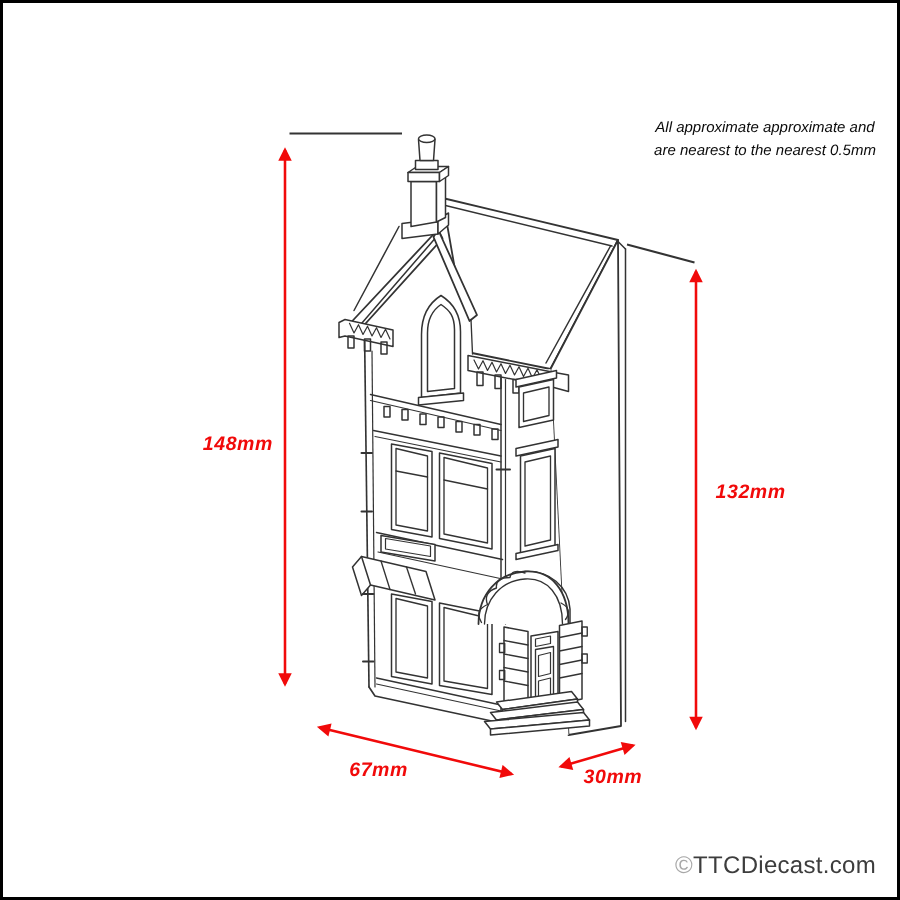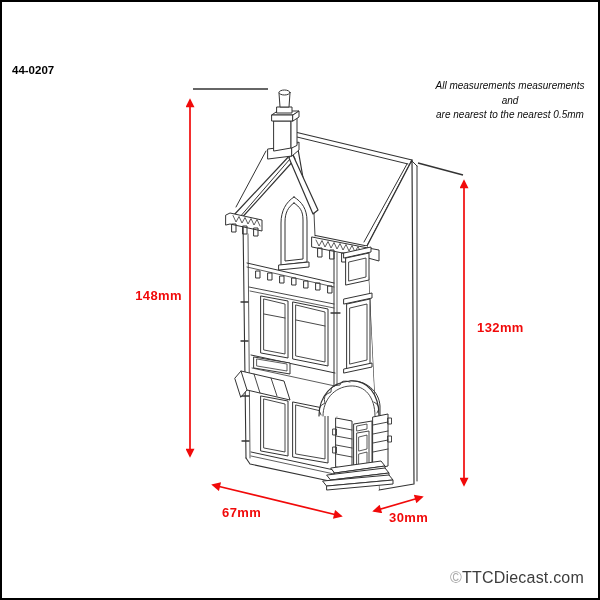--- a/index.html
+++ b/index.html
@@ -12,39 +12,38 @@
   }
   html,body{margin:0;padding:0;}
   body{
     width:600px;height:600px;position:relative;background:var(--background);
     font-family:"Liberation Sans", sans-serif;overflow:hidden;
   }
   .frame{position:absolute;inset:0;border:2px solid var(--frame);box-sizing:border-box;pointer-events:none;}
   .scene{position:absolute;left:0;top:0;width:600px;height:600px;}
   .header{position:absolute;left:12px;top:63px;font-size:11.5px;font-weight:bold;color:#000;line-height:15px;white-space:nowrap;}
   .note{position:absolute;left:430px;top:79px;width:160px;text-align:center;font-style:italic;font-size:10px;line-height:14.5px;color:#0a0a0a;}
-  .dim-label{position:absolute;color:var(--dimension);font-weight:bold;font-size:13px;letter-spacing:.4px;white-space:nowrap;}
+  .dim-label{position:absolute;color:var(--dimension);font-weight:bold;font-size:13px;letter-spacing:.4px;white-space:nowrap;font-style:italic;}
   .dim-148{left:112px;top:288px;width:70px;text-align:right;}
   .dim-132{left:477px;top:320px;}
-  .dim-67{left:222px;top:505px;width:50px;text-align:left;}
+  .dim-67{left:222px;top:505px;width:50px;text-align:right;}
   .dim-30{left:389px;top:510px;width:50px;}
   .copyright{position:absolute;right:16px;top:569px;font-size:16px;color:var(--copyright-text);letter-spacing:.2px;}
   .copyright .sym{color:var(--copyright-symbol);}
 </style>
 </head>
 <body>
 
 <div class="frame"></div>
 
 <div class="header">
-  <div>44-0207</div>
 </div>
 
 <div class="note">
-  <div>All measurements measurements and</div>
+  <div>All approximate approximate and</div>
   <div>are nearest to the nearest 0.5mm</div>
 </div>
 
 <svg class="scene" viewBox="0 0 600 600" aria-hidden="true">
   <defs>
     <marker id="ah" viewBox="0 0 10 10" refX="8" refY="5" markerWidth="11" markerHeight="9" markerUnits="userSpaceOnUse" orient="auto-start-reverse">
       <path d="M0,0 L10,5 L0,10 Z" fill="#f10a0a"></path>
     </marker>
   </defs>
 

